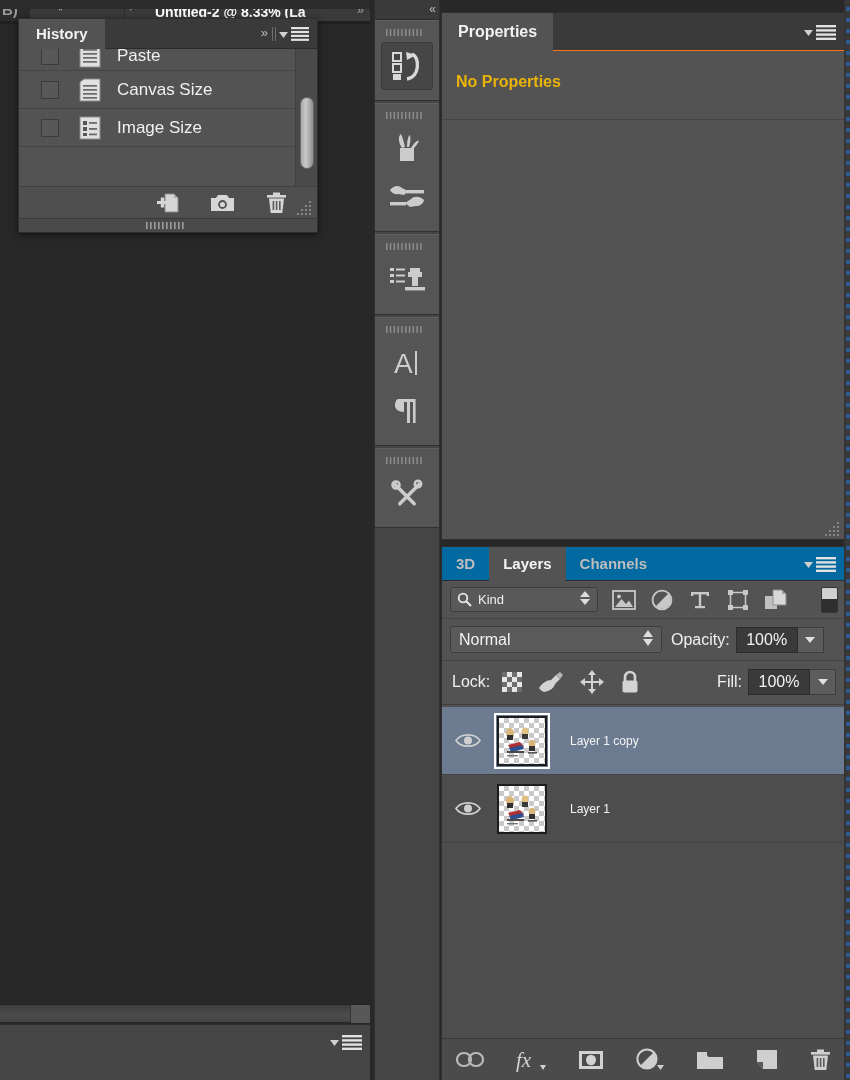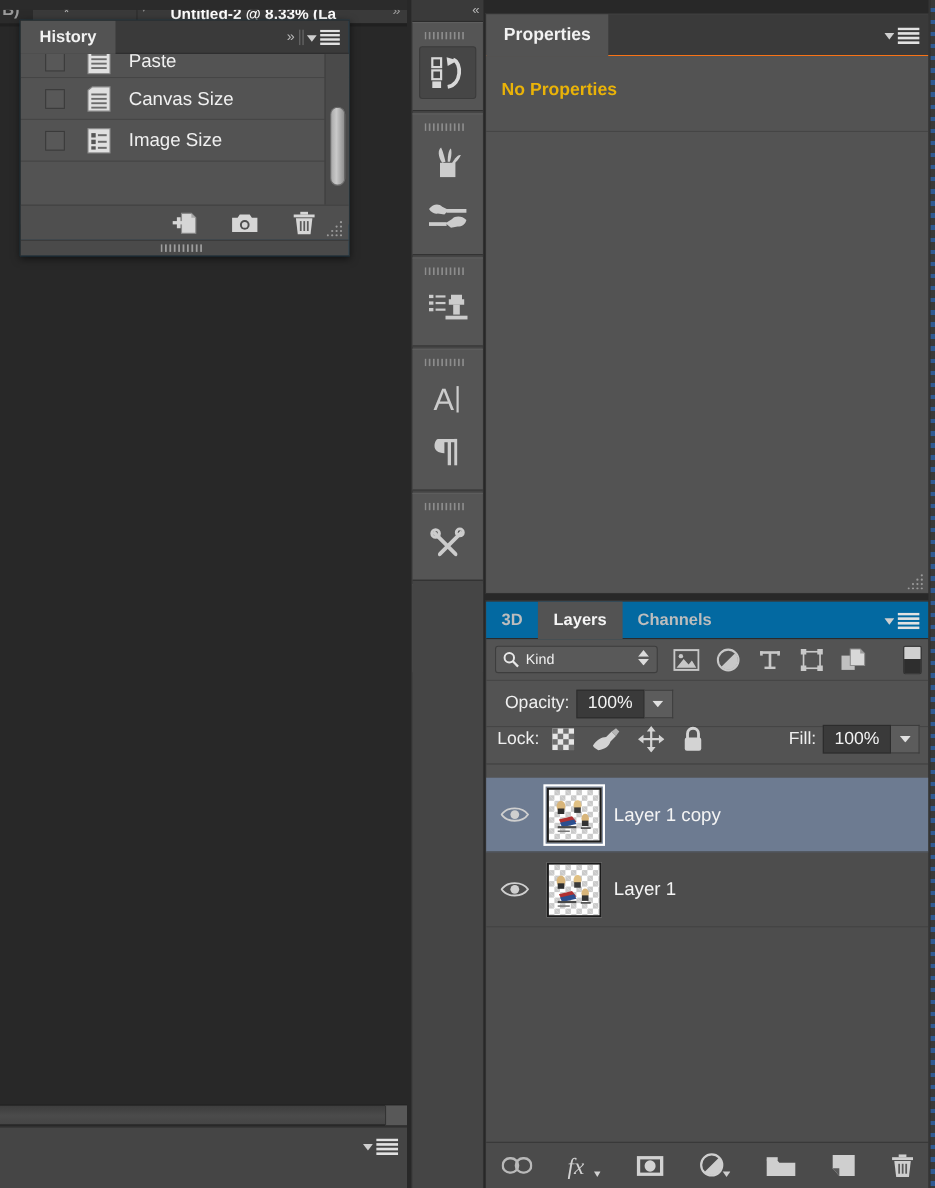--- a/index.html
+++ b/index.html
@@ -273,21 +273,21 @@
   .numfield {
     margin-left:6px; width:62px; height:26px; background:#3a3a3a;
     border:1px solid #2c2c2c; color:#f2f2f2; font-size:16px;
     display:flex; align-items:center; justify-content:center;
   }
   .numdrop {
     width:26px; height:26px; background:#5c5c5c; border:1px solid #3d3d3d;
     border-left:none; display:flex; align-items:center; justify-content:center;
   }
   #lockrow {
-    position:absolute; left:0; top:102px; width:100%; height:46px;
+    position:absolute; left:0; top:112px; width:100%; height:46px;
     display:flex; align-items:center; padding:0 8px;
     border-bottom:1px solid #3f3f3f;
   }
   .lockicons { display:flex; align-items:center; gap:16px; margin-left:12px; }
   #layerlist {
     position:absolute; left:0; top:160px; width:100%; bottom:42px;
     background:#4d4d4d;
   }
   .layerrow {
     height:68px; display:flex; align-items:center;
@@ -306,21 +306,21 @@
       linear-gradient(45deg,#c9c9c9 25%,transparent 25%,transparent 75%,#c9c9c9 75%),
       linear-gradient(45deg,#c9c9c9 25%,transparent 25%,transparent 75%,#c9c9c9 75%);
     background-size:10px 10px;
     background-position:0 0, 5px 5px;
     position:relative; overflow:hidden;
   }
   .thumbwrap.selected::before {
     content:""; position:absolute; left:0; top:0; width:56px; height:56px;
     border:2px solid #ffffff; box-sizing:border-box;
   }
-  .layername { margin-left:8px; font-size:17px; color:#f4f4f4; }
+  .layername { margin-left:20px; font-size:12px; color:#f4f4f4; }
   #layerfooter {
     position:absolute; left:0; bottom:0; width:100%; height:42px;
     background:#4b4b4b; border-top:1px solid #383838;
     display:flex; align-items:center; justify-content:center; gap:32px;
   }
   .lfbtn { display:flex; align-items:flex-end; }
 
   
   #rightedge {
     right:0; top:0; width:4px; height:1080px;
@@ -789,20 +789,31 @@
           <rect x="1" y="7" width="12" height="13" fill="#c0c0c0"></rect>
           <path d="M9 1 L18 1 L22 5 L22 16 L9 16 Z" fill="#d8d8d8" stroke="#8e8e8e"></path>
           <path d="M18 1 L18 5 L22 5" fill="#9b9b9b"></path>
         </svg>
       </div>
     </div>
     <div class="togglepill"></div>
   </div>
 
   <div id="blendrow">
+    <div class="blendsel">
+      <span>Normal</span>
+      <span class="spin">
+        <svg width="10" height="7" viewBox="0 0 10 7">
+            <polygon points="5,0 10,7 0,7" fill="#dcdcdc"></polygon>
+          </svg>
+        <svg width="10" height="7" viewBox="0 0 10 7">
+            <polygon points="5,7 0,0 10,0" fill="#dcdcdc"></polygon>
+          </svg>
+      </span>
+    </div>
     <span class="lbl">Opacity:</span>
     <div class="numfield">100%</div>
     <div class="numdrop">
       <svg width="10" height="6" viewBox="0 0 10 6">
           <polygon points="0,0 10,0 5,6" fill="#e0e0e0"></polygon>
         </svg>
     </div>
   </div>
 
   <div id="lockrow">

